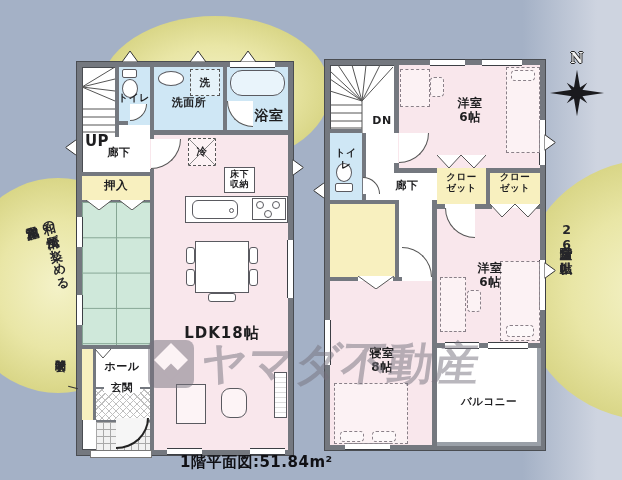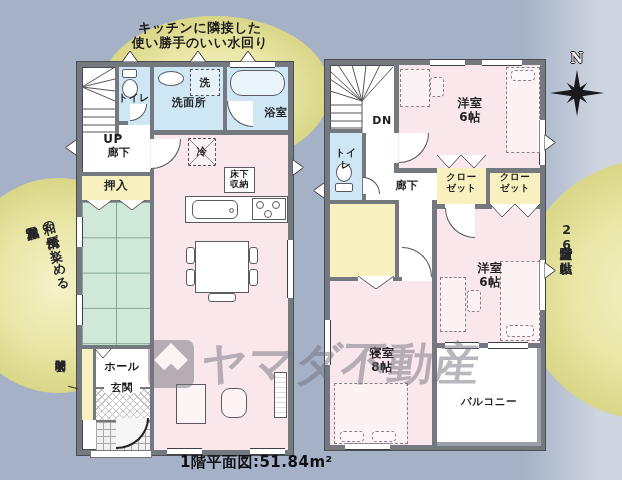--- a/index.html
+++ b/index.html
@@ -143,30 +143,31 @@
     <div class="furn" style="left:167px;top:180px;width:9px;height:17px;border-radius:3px;"></div>
     <div class="furn" style="left:167px;top:202px;width:9px;height:17px;border-radius:3px;"></div>
     <div class="furn" style="left:126px;top:226px;width:28px;height:9px;border-radius:3px;"></div>
 
     <div class="furn" style="left:94px;top:317px;width:30px;height:40px;background:#fdf4f6;"></div>
     <div class="furn" style="left:139px;top:321px;width:26px;height:30px;border-radius:9px;background:#fdf4f6;"></div>
     <div class="furn" style="left:192px;top:305px;width:13px;height:46px;background:repeating-linear-gradient(#fff 0 4px,#ddd 4px 5px);"></div>
 
     <div class="furn" style="left:8px;top:383px;width:62px;height:8px;border-color:#777;"></div>
 
-    <div class="lbl" style="left:16px;top:66px;width:30px;font-size:12px;">UP</div>
+    <div class="lbl" style="left:0;top:66px;width:30px;font-size:15px;">UP</div>
     <div class="lbl" style="left:18px;top:80px;width:38px;font-size:11px;">廊下</div>
     <div class="lbl" style="left:33px;top:25px;width:38px;font-size:10px;">トイレ</div>
     <div class="lbl" style="left:76px;top:30px;width:62px;font-size:11px;">洗面所</div>
     <div class="lbl" style="left:108px;top:9px;width:30px;font-size:10.5px;">洗</div>
-    <div class="lbl" style="left:173px;top:40px;width:42px;font-size:11px;">浴室</div>
+    <div class="lbl" style="left:166px;top:40px;width:42px;font-size:14px;">浴室</div>
     <div class="lbl" style="left:106px;top:78px;width:28px;font-size:10.5px;">冷</div>
     <div class="lbl" style="left:142px;top:102px;width:31px;font-size:9px;">床下
 収納</div>
     <div class="lbl" style="left:10px;top:112px;width:48px;font-size:11.5px;">押入</div>
+    <div class="lbl" style="left:78px;top:258px;width:124px;font-size:15px;letter-spacing:1px;">LDK18帖</div>
     <div class="lbl" style="left:18px;top:294px;width:44px;font-size:11px;">ホール</div>
     <div class="lbl" style="left:22px;top:314px;width:36px;font-size:10.5px;background:#fff;">玄関</div>
   </div>
 
   <div class="vtext" style="position:absolute;left:54px;top:352px;height:62px;font-size:10.5px;">玄関収納</div>
   <div class="abs" style="left:68px;top:387px;width:10px;height:1px;background:#333;transform:rotate(15deg);"></div>
 
   <div class="plan" style="left:325px;top:60px;width:220px;height:390px;">
 
     <div class="room" style="left:68px;top:0;width:142px;height:103px;background:#f9e7ec;"></div>
@@ -275,22 +276,20 @@
 ゼット</div>
     <div class="lbl" style="left:28px;top:282px;width:48px;font-size:12px;">寝室
 8帖</div>
     <div class="lbl" style="left:136px;top:197px;width:48px;font-size:12px;">洋室
 6帖</div>
     <div class="lbl" style="left:122px;top:330px;width:74px;font-size:10.5px;">バルコニー</div>
   </div>
 
   <div class="caption" style="left:180px;top:453px;">1階平面図:51.84m²</div>
 
-  <div class="lbl" style="left:105px;top:21px;width:190px;font-size:13px;color:#1b1b1e;">キッチンに隣接した
-使い勝手のいい水回り</div>
   <div class="vtext" style="position:absolute;left:36px;top:213px;height:135px;font-size:12.5px;transform:rotate(-14deg);line-height:1.4;">和の風情が楽しめる
 洋風和室</div>
   <div class="vtext" style="position:absolute;left:557px;top:222px;height:130px;font-size:12.5px;">2階全居室6帖以上</div>
 
   <div class="abs" style="left:548px;top:50px;width:58px;height:80px;text-align:center;">
     <div style="font-family:'DejaVu Serif',serif;font-size:14px;font-weight:bold;color:#f4f4f4;text-shadow:-1px 0 #222,1px 0 #222,0 -1px #222,0 1px #222;">N</div>
     <svg width="58" height="54" viewBox="-30 -27 60 54">
       <polygon points="0,-24 3.5,-3.5 28,0 3.5,3.5 0,24 -3.5,3.5 -28,0 -3.5,-3.5" fill="#1a1a1e"></polygon>
       <polygon points="0,-15 2.5,-2.5 15,0 2.5,2.5 0,15 -2.5,2.5 -15,0 -2.5,-2.5" fill="#1a1a1e" transform="rotate(45)"></polygon>
     </svg>

